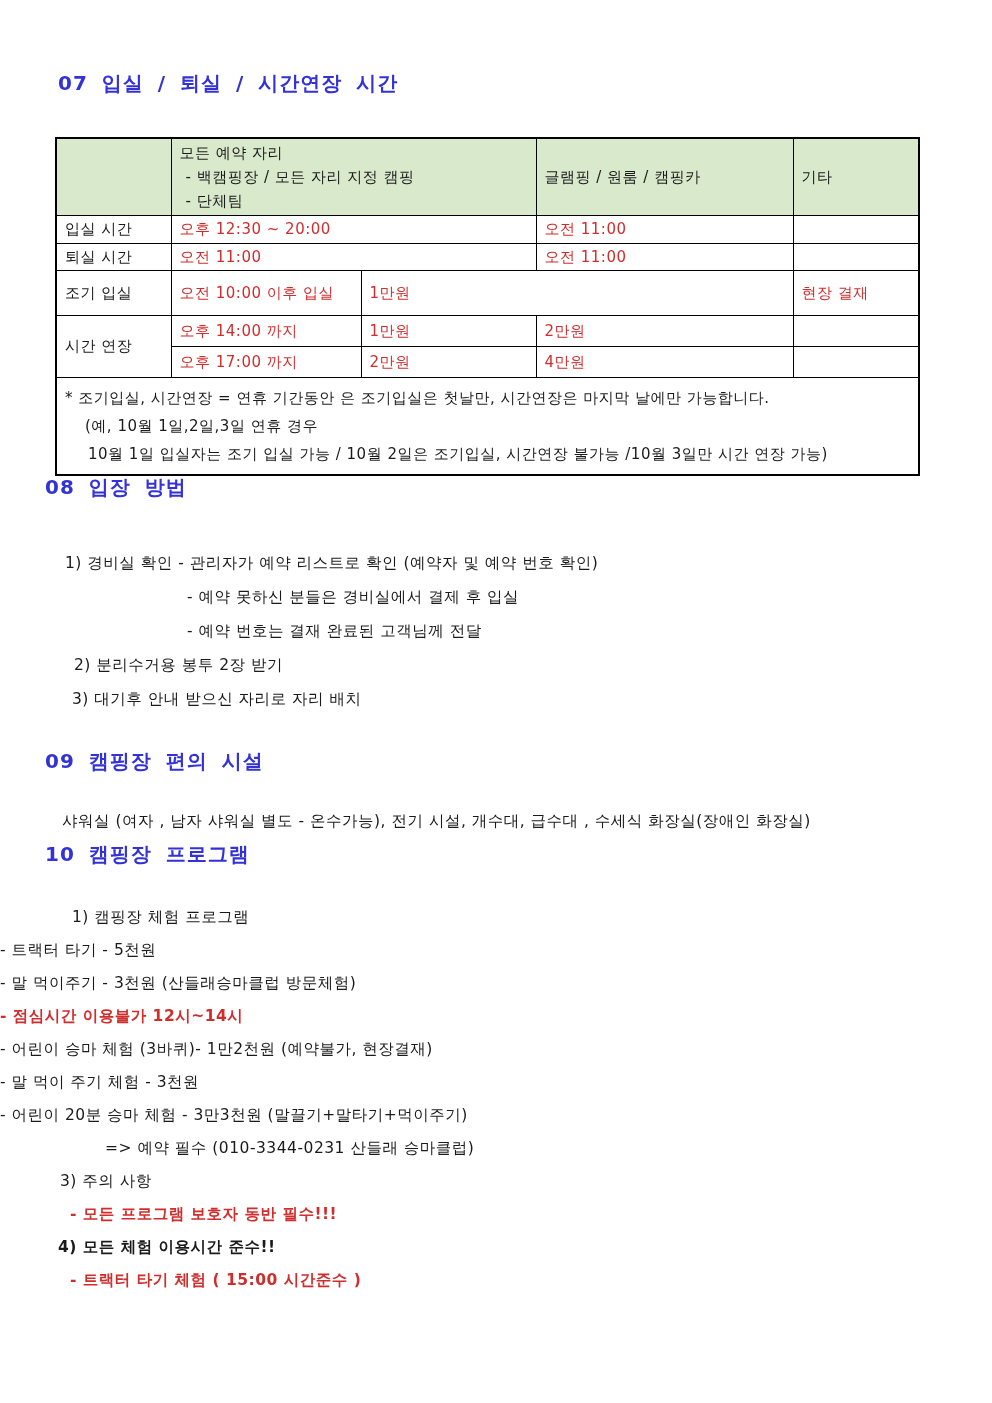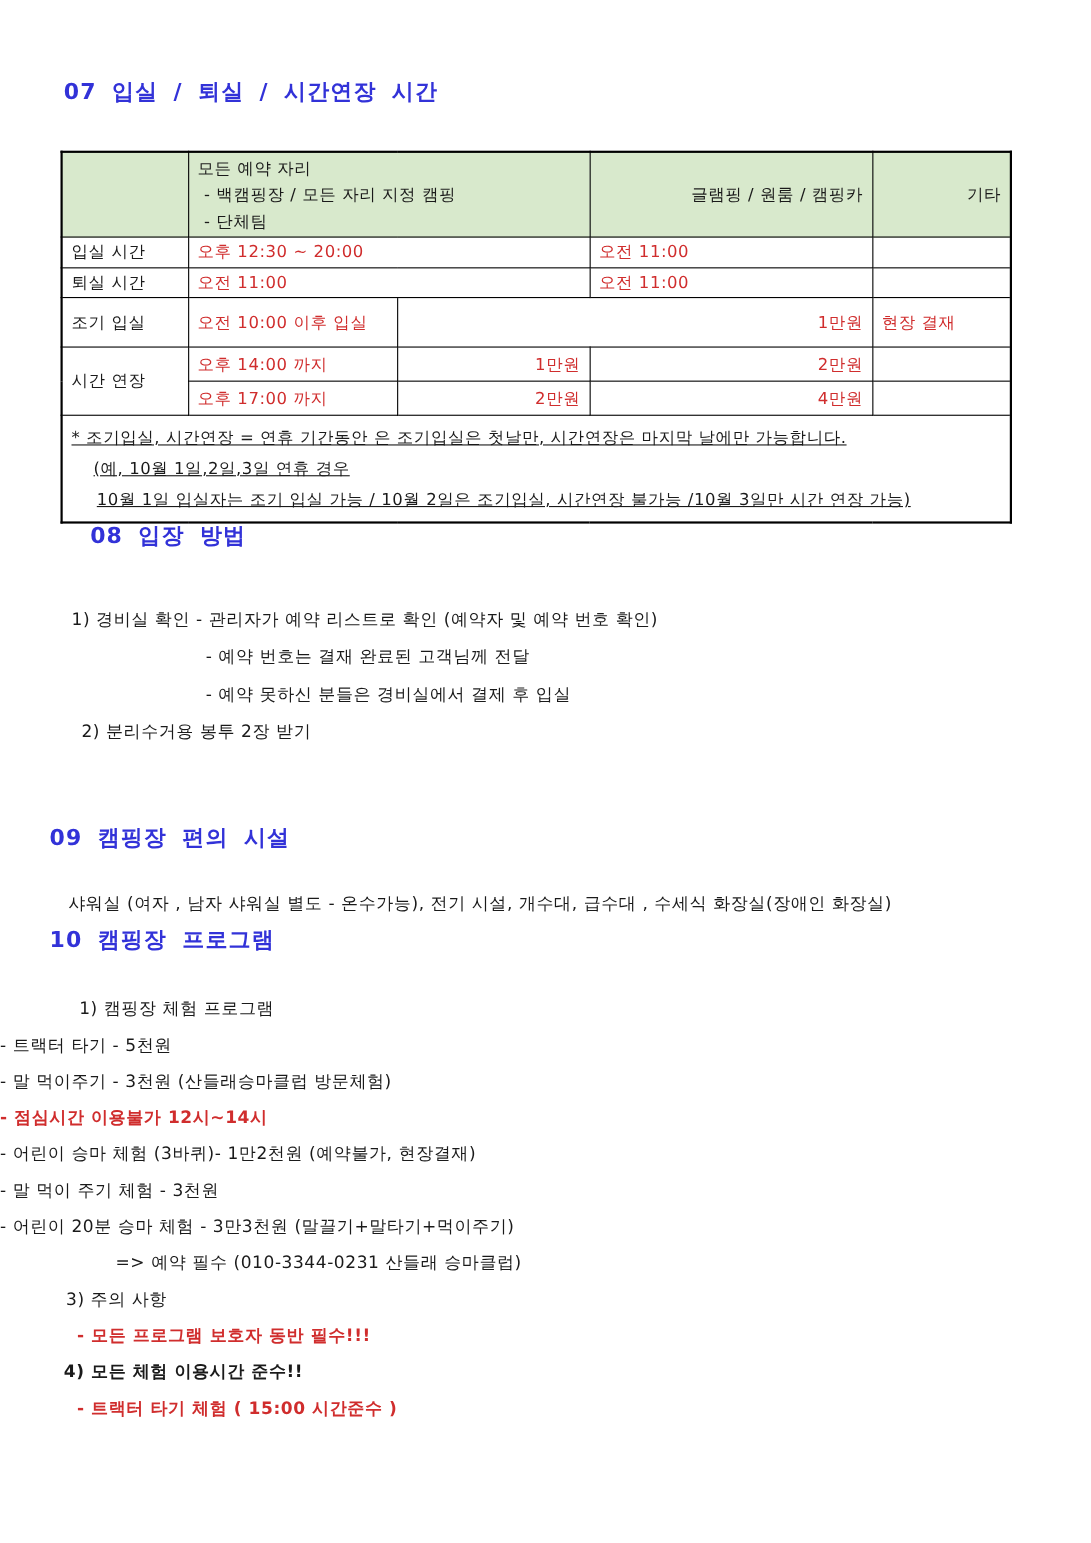--- a/index.html
+++ b/index.html
@@ -35,21 +35,21 @@
     padding: 2px 8px;
     letter-spacing: 0.5px;
   }
   tr.hdr td { background: var(--header_green, #d8e9cc); }
   tr.hdr { height: 75px; }
   tr.r-checkin  { height: 28px; }
   tr.r-checkout { height: 27px; }
   tr.r-early    { height: 45px; }
   tr.r-ext      { height: 31px; }
   tr.r-note     { height: 92px; }
-  td.center { text-align: right; }
+  td.center { text-align: left; }
   td .hline { line-height: 24px; white-space: nowrap; }
   td .hline.sub { padding-left: 6px; }
   .red  { color: var(--red, #d02d2d); }
   td.lbl { white-space: nowrap; }
   tr.r-note td { padding: 6px 8px; font-size: 15px; }
   .note-line { line-height: 28px; white-space: nowrap; }
   .note-line.n2 { padding-left: 20px; }
   .note-line.n3 { padding-left: 23px; }
   
   .doc-line {
@@ -127,36 +127,37 @@
       <td></td>
     </tr>
     <tr class="r-ext">
       <td class="red">오후 17:00 까지</td>
       <td class="red center">2만원</td>
       <td class="red center">4만원</td>
       <td></td>
     </tr>
 
     <tr class="r-note">
-      <td colspan="5" style="vertical-align: middle; text-decoration: underline;">
+      <td colspan="5" style="vertical-align: middle;">
         <div class="note-line n1">* 조기입실, 시간연장 = 연휴 기간동안 은 조기입실은 첫날만, 시간연장은 마지막 날에만 가능합니다.</div>
         <div class="note-line n2">(예, 10월 1일,2일,3일 연휴 경우</div>
         <div class="note-line n3">10월 1일 입실자는 조기 입실 가능 / 10월 2일은 조기입실, 시간연장 불가능 /10월 3일만 시간 연장 가능)</div>
       </td>
     </tr>
   </tbody>
 </table>
 
-<h1 class="sec-title abs" style="left:45px; top:474px;margin-left:37px;">08 입장 방법</h1>
+<h1 class="sec-title abs" style="left:45px; top:474px;">08 입장 방법</h1>
 
 <div class="abs s08" style="left:0; top:546px; width:992px;">
   <div class="doc-line pl65">1) 경비실 확인 - 관리자가 예약 리스트로 확인 (예약자 및 예약 번호 확인)</div>
+  <div class="doc-line pl187">- 예약 못하신 분들은 경비실에서 결제 후 입실</div>
   <div class="doc-line pl187">- 예약 번호는 결재 완료된 고객님께 전달</div>
-  <div class="doc-line pl187">- 예약 못하신 분들은 경비실에서 결제 후 입실</div>
   <div class="doc-line pl74">2)  분리수거용 봉투 2장 받기</div>
+  <div class="doc-line pl72">3) 대기후 안내 받으신 자리로 자리 배치</div>
 </div>
 
 <h1 class="sec-title abs" style="left:45px; top:748px;">09 캠핑장 편의 시설</h1>
 
 <div class="doc-line abs pl62" style="left:0; top:804px; width:992px;">샤워실 (여자 , 남자 샤워실 별도 - 온수가능), 전기 시설, 개수대, 급수대 , 수세식 화장실(장애인 화장실)</div>
 
 <h1 class="sec-title abs" style="left:45px; top:841px;">10 캠핑장 프로그램</h1>
 
 <div class="abs s10" style="left:0; top:901px; width:992px;">
   <div class="doc-line pl72">1) 캠핑장 체험 프로그램</div>

